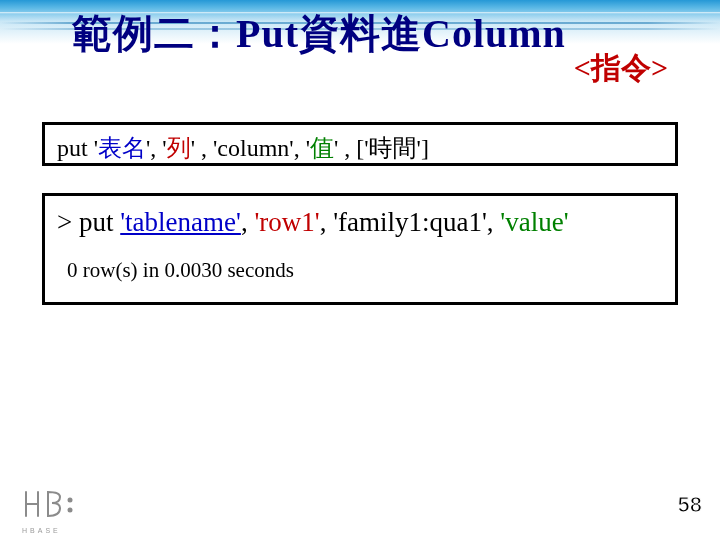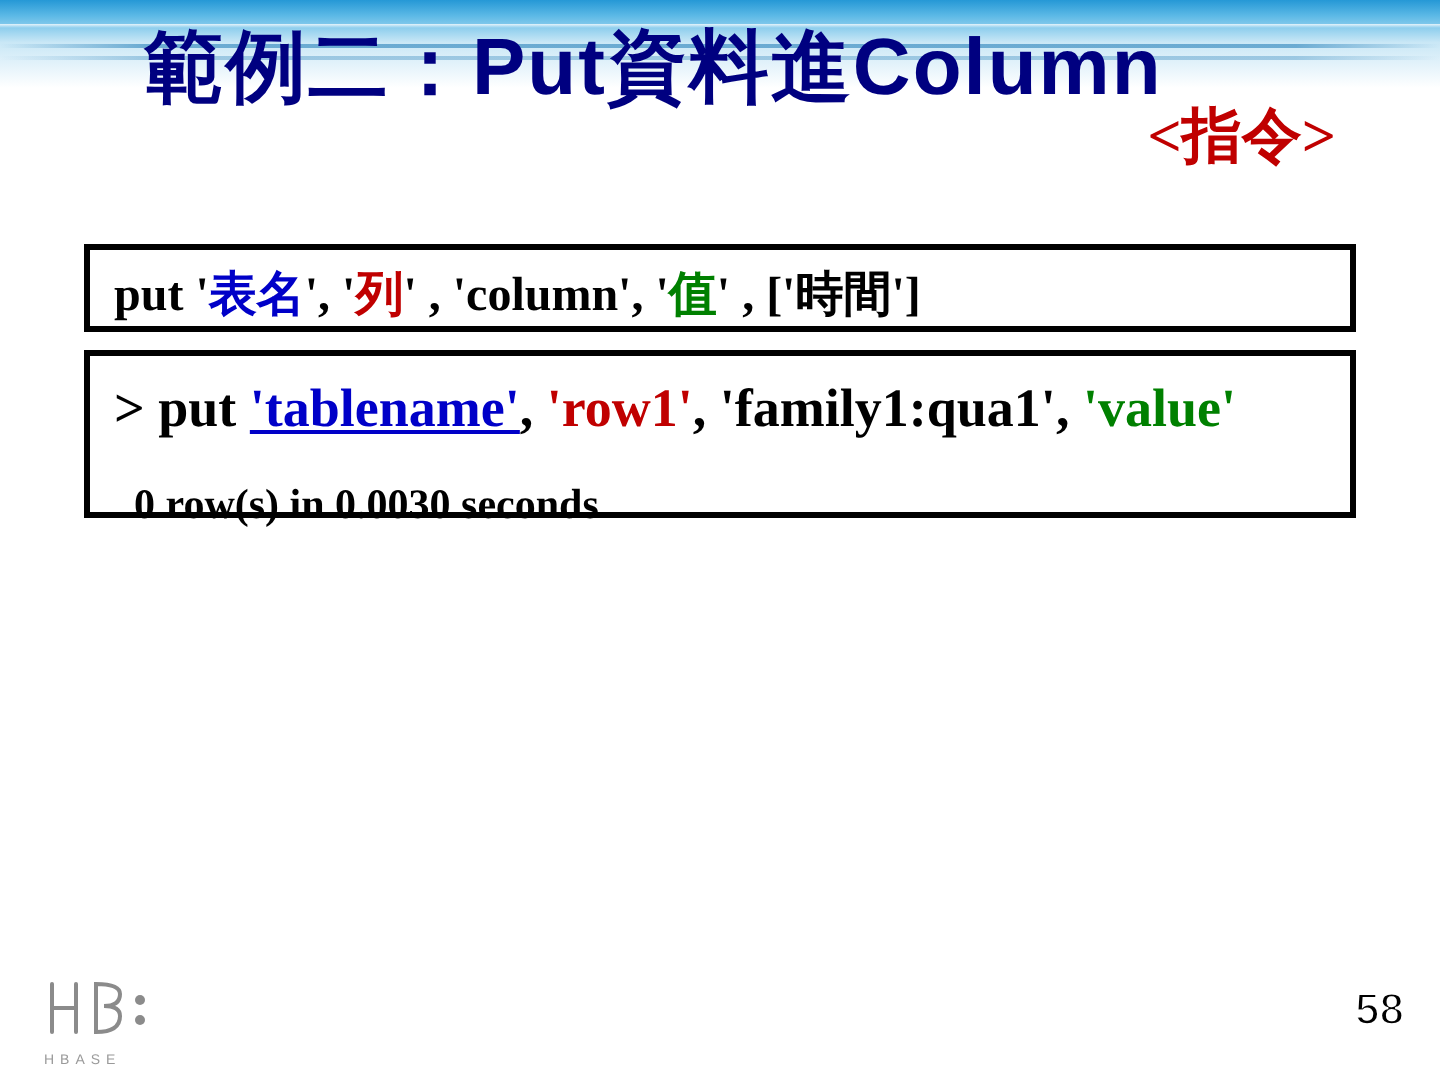--- a/index.html
+++ b/index.html
@@ -40,21 +40,21 @@
 
   .title {
     position: absolute;
     top: 6px;
     left: 72px;
     font-size: 40px;
     font-weight: 800;
     color: #000080;
     letter-spacing: 1px;
     z-index: 2;
-    font-family: Liberation Sans, sans-serif;
+    font-family: Liberation Serif, serif;
   }
   .subtitle {
     position: absolute;
     top: 48px;
     right: 52px;
     font-size: 30px;
     font-weight: 800;
     color: #c00000;
     z-index: 2;
     font-family: "DFKai-SB", "KaiTi", "Microsoft JhengHei", serif;
@@ -67,27 +67,25 @@
     border: 3px solid #000;
     background: #fff;
     padding: 6px 12px;
     font-family: "Times New Roman", "PMingLiU", serif;
   }
   .box.syntax {
     top: 122px;
     height: 44px;
     font-size: 24px;
     line-height: 34px;
-    font-weight: bold;
   }
   .box.example {
-    top: 175px;
-    height: 84px;
+    top: 193px;
+    height: 112px;
     font-size: 26px;
-    font-weight: bold;
   }
   .example .cmd {
     font-size: 27px;
     line-height: 36px;
     margin-top: 2px;
   }
   .example .result {
     font-size: 21px;
     margin-top: 18px;
     font-family: "Times New Roman", serif;

